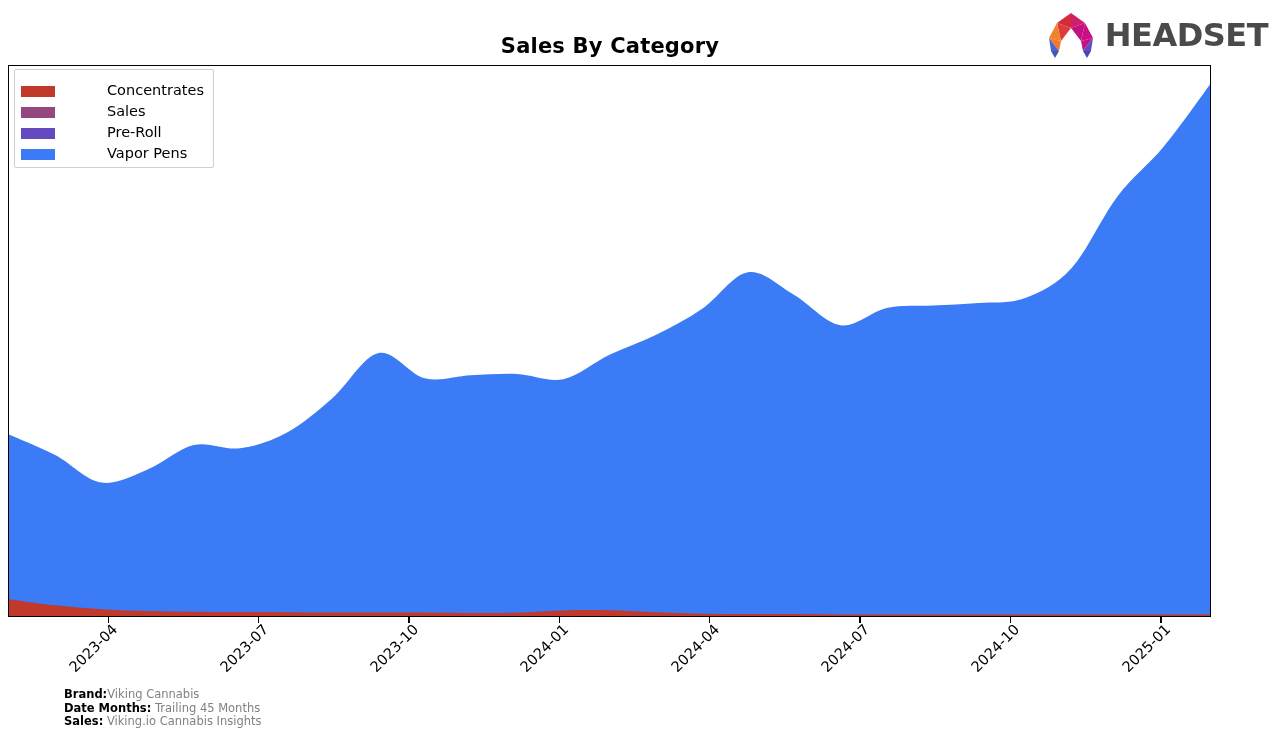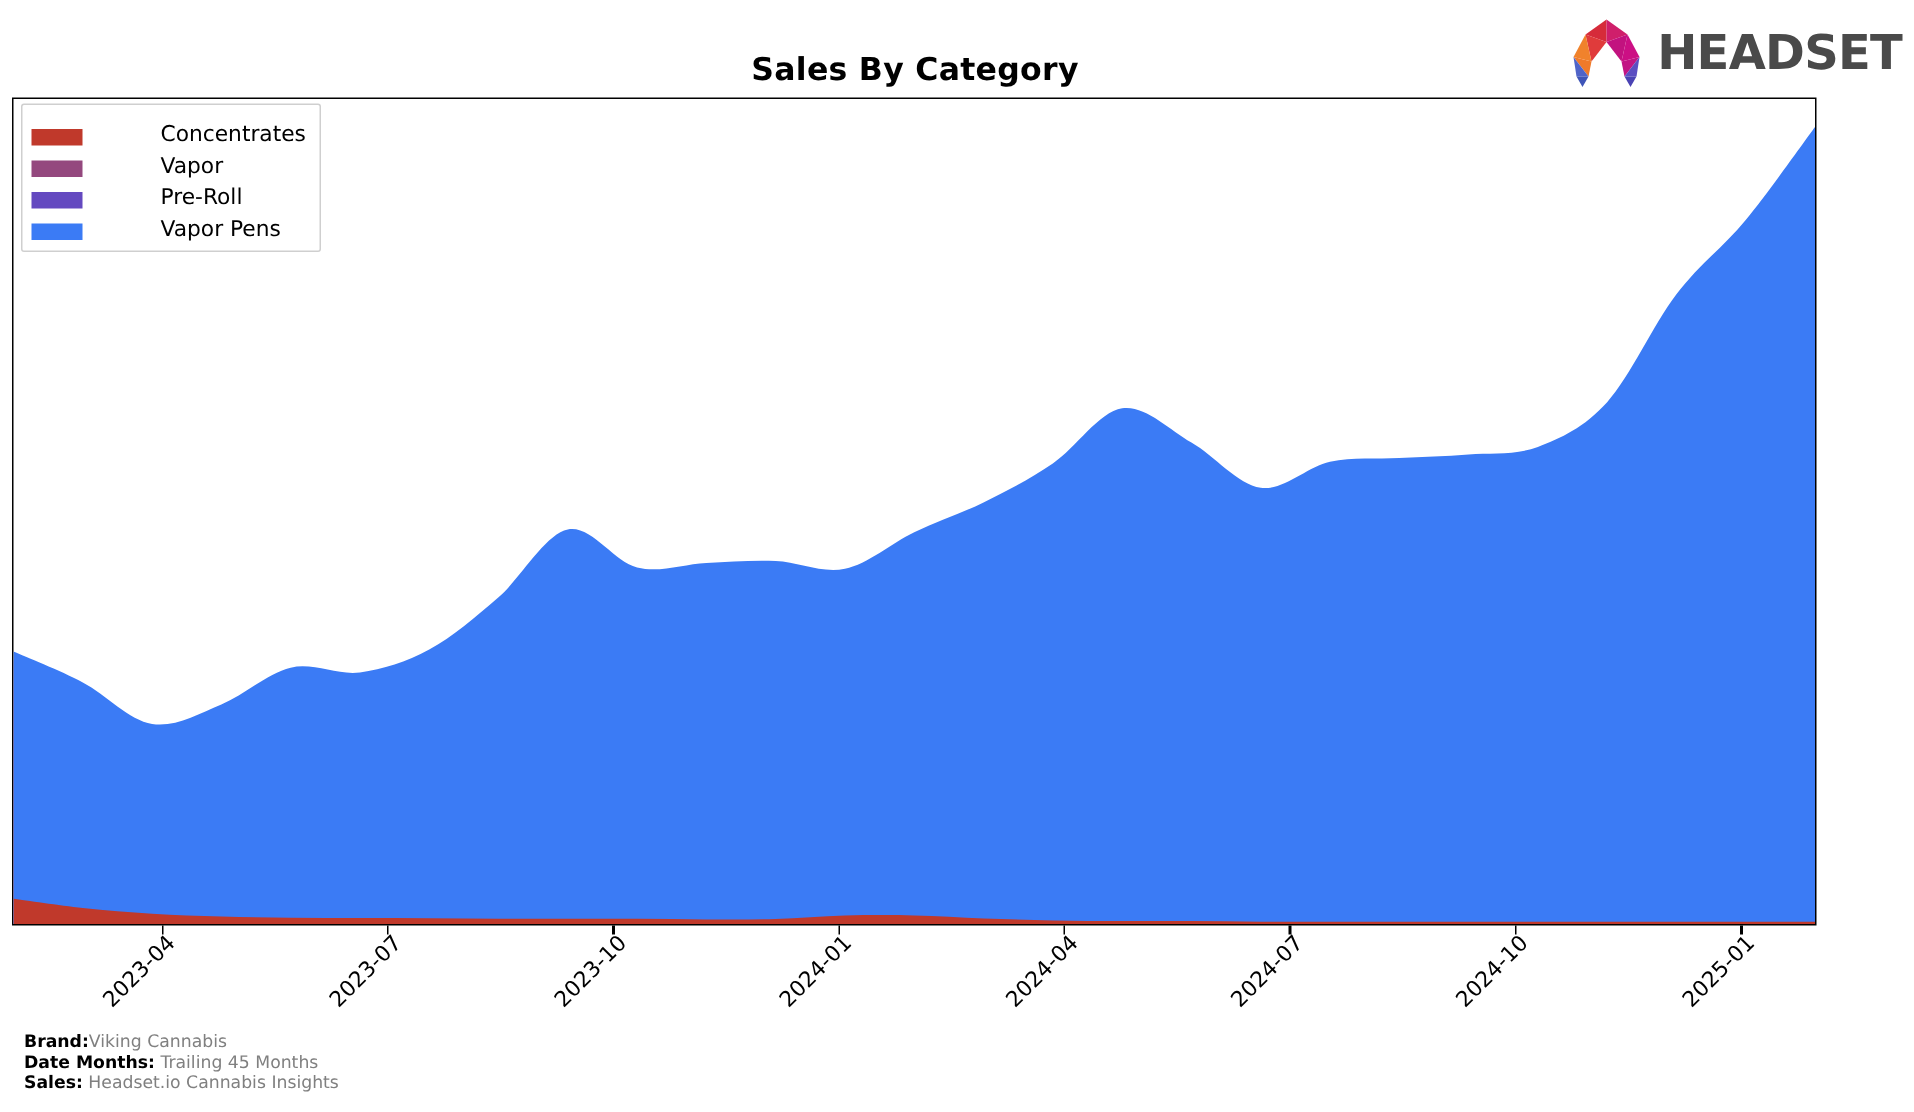--- a/index.html
+++ b/index.html
@@ -109,21 +109,21 @@
     transform: rotate(-45deg) translate(-100%, 0);
   }
   
   .footer {
     position: absolute;
     left: 16px;
     top: 688px;
     font-size: 11.5px;
     line-height: 13.5px;
   }
-  .footer-row { white-space: nowrap; }
+  .footer-row { white-space: nowrap; margin-left: 48px; }
   .footer-key { font-weight: bold; color: #000; }
   .footer-val { color: #808080; }
 </style>
 </head>
 <body>
 
 <div id="root">
 
   <div class="chart-title">Sales By Category</div>
 
@@ -156,21 +156,21 @@
     </svg>
   </div>
 
   <div class="legend">
     <div class="legend-row">
       <span class="legend-swatch" id="sw0" style="background: rgb(192, 57, 43);"></span>
       <span class="legend-label">Concentrates</span>
     </div>
     <div class="legend-row">
       <span class="legend-swatch" id="sw1" style="background: rgb(148, 72, 126);"></span>
-      <span class="legend-label">Vapor</span>
+      <span class="legend-label">Sales</span>
     </div>
     <div class="legend-row">
       <span class="legend-swatch" id="sw2" style="background: rgb(100, 73, 192);"></span>
       <span class="legend-label">Pre-Roll</span>
     </div>
     <div class="legend-row">
       <span class="legend-swatch" id="sw3" style="background: rgb(59, 123, 245);"></span>
       <span class="legend-label">Vapor Pens</span>
     </div>
   </div>
@@ -197,17 +197,17 @@
   <div class="footer">
     <div class="footer-row">
       <span class="footer-key">Brand:</span><span class="footer-val">Viking Cannabis</span>
     </div>
     <div class="footer-row">
       <span class="footer-key">Date Months:</span>
       <span class="footer-val">Trailing 45 Months</span>
     </div>
     <div class="footer-row">
       <span class="footer-key">Sales:</span>
-      <span class="footer-val">Headset.io Cannabis Insights</span>
+      <span class="footer-val">Viking.io Cannabis Insights</span>
     </div>
   </div>
 
 </div>
 
 </body></html>

